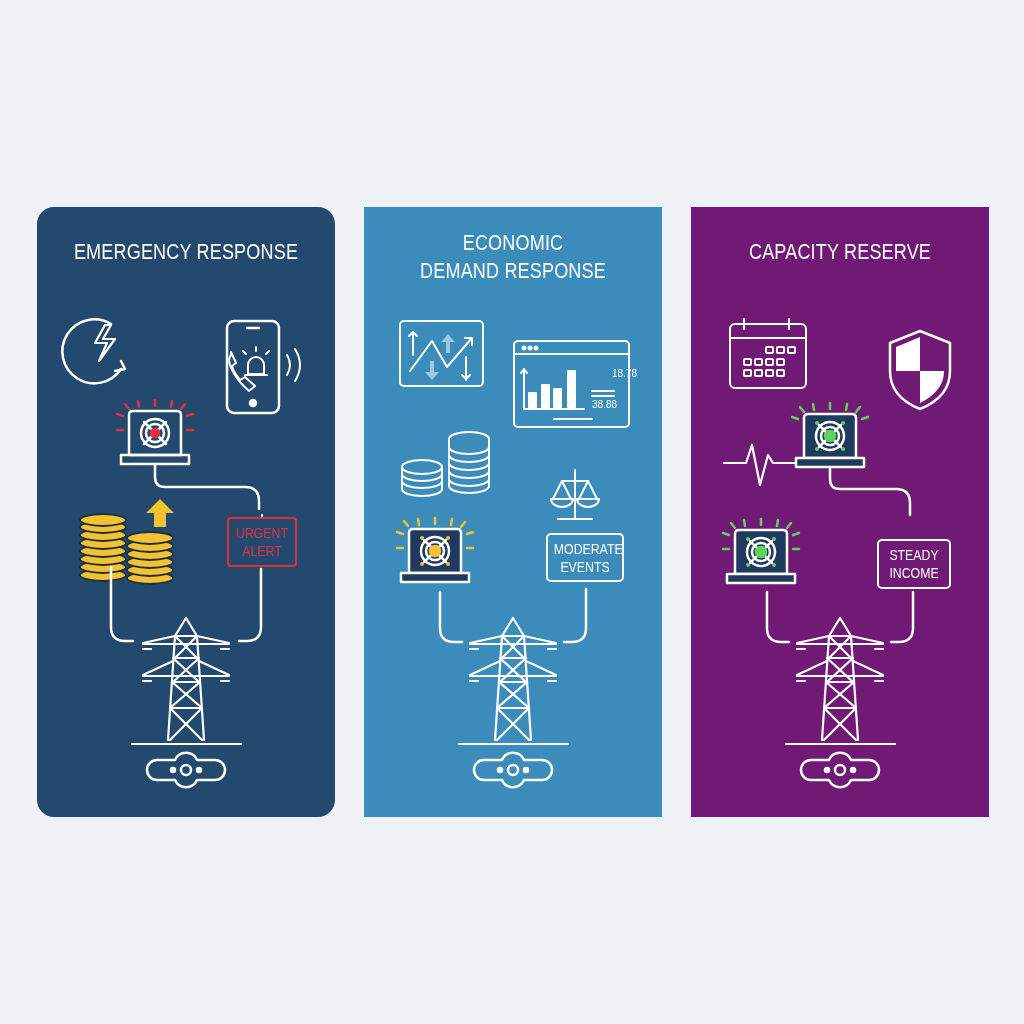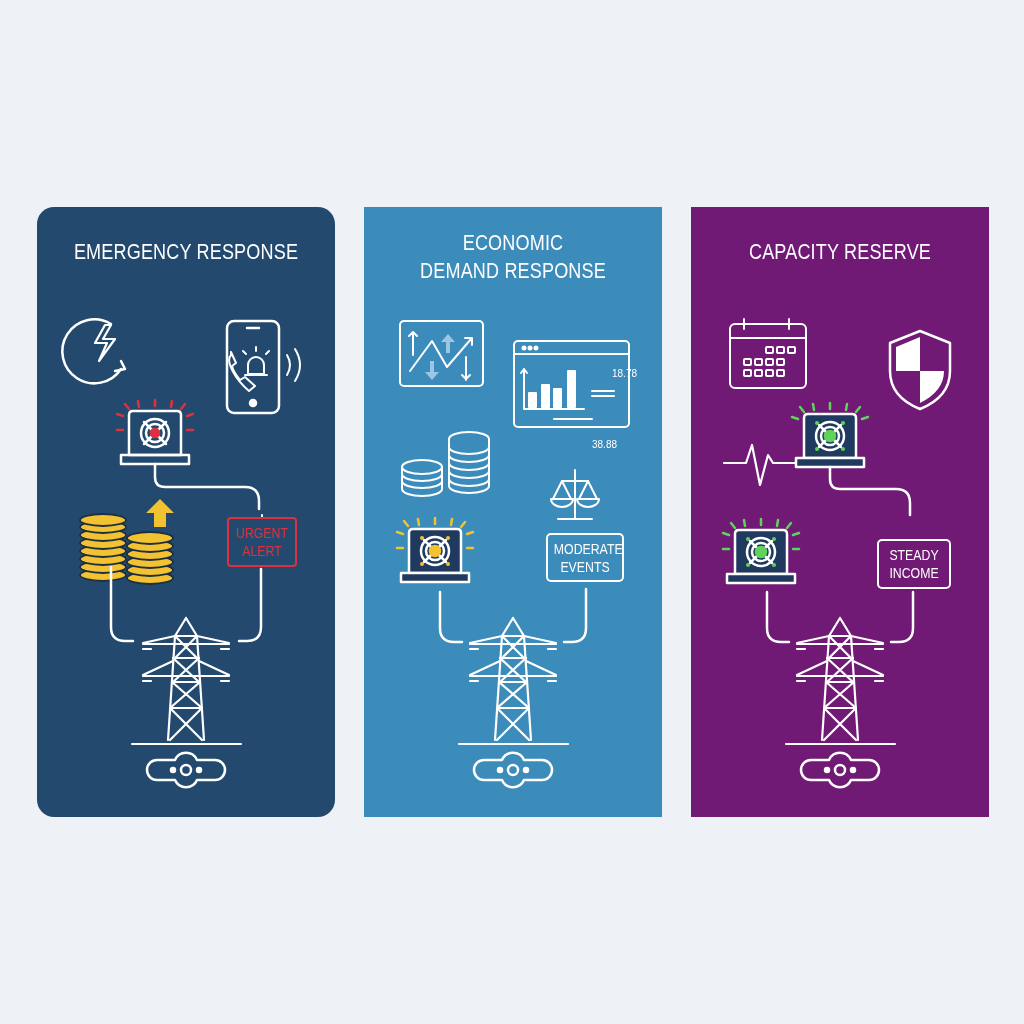--- a/index.html
+++ b/index.html
@@ -196,21 +196,21 @@
       <circle cx="149" cy="563" r="5"></circle>
       <circle cx="136" cy="563" r="2" fill="#fff"></circle>
         <circle cx="162" cy="563" r="2" fill="#fff"></circle>
     </g>
   </svg>
   <div class="title" style="top:22px;">
     <div>ECONOMIC</div>
     <div>DEMAND RESPONSE</div>
   </div>
   <div style="position:absolute;left:228px;top:161px;color:#fff;font-family:'Liberation Sans',sans-serif;font-size:10px;margin-left:20px;">18.78</div>
-  <div style="position:absolute;left:228px;top:192px;color:#fff;font-family:'Liberation Sans',sans-serif;font-size:10px;margin-top:40px;">38.88</div>
+  <div style="position:absolute;left:228px;top:192px;color:#fff;font-family:'Liberation Sans',sans-serif;font-size:10px;">38.88</div>
   <div class="tag" style="left:183px;top:333px;width:76px;color:#fff;">
     <div>MODERATE</div>
     <div>EVENTS</div>
   </div>
 </div>
 
 <div class="panel" style="left:691px;background:#701a75;">
   <svg viewBox="0 0 298 610" fill="none" stroke="#fff" stroke-width="2.5" stroke-linecap="round" stroke-linejoin="round">
 
     <g stroke-width="2">

